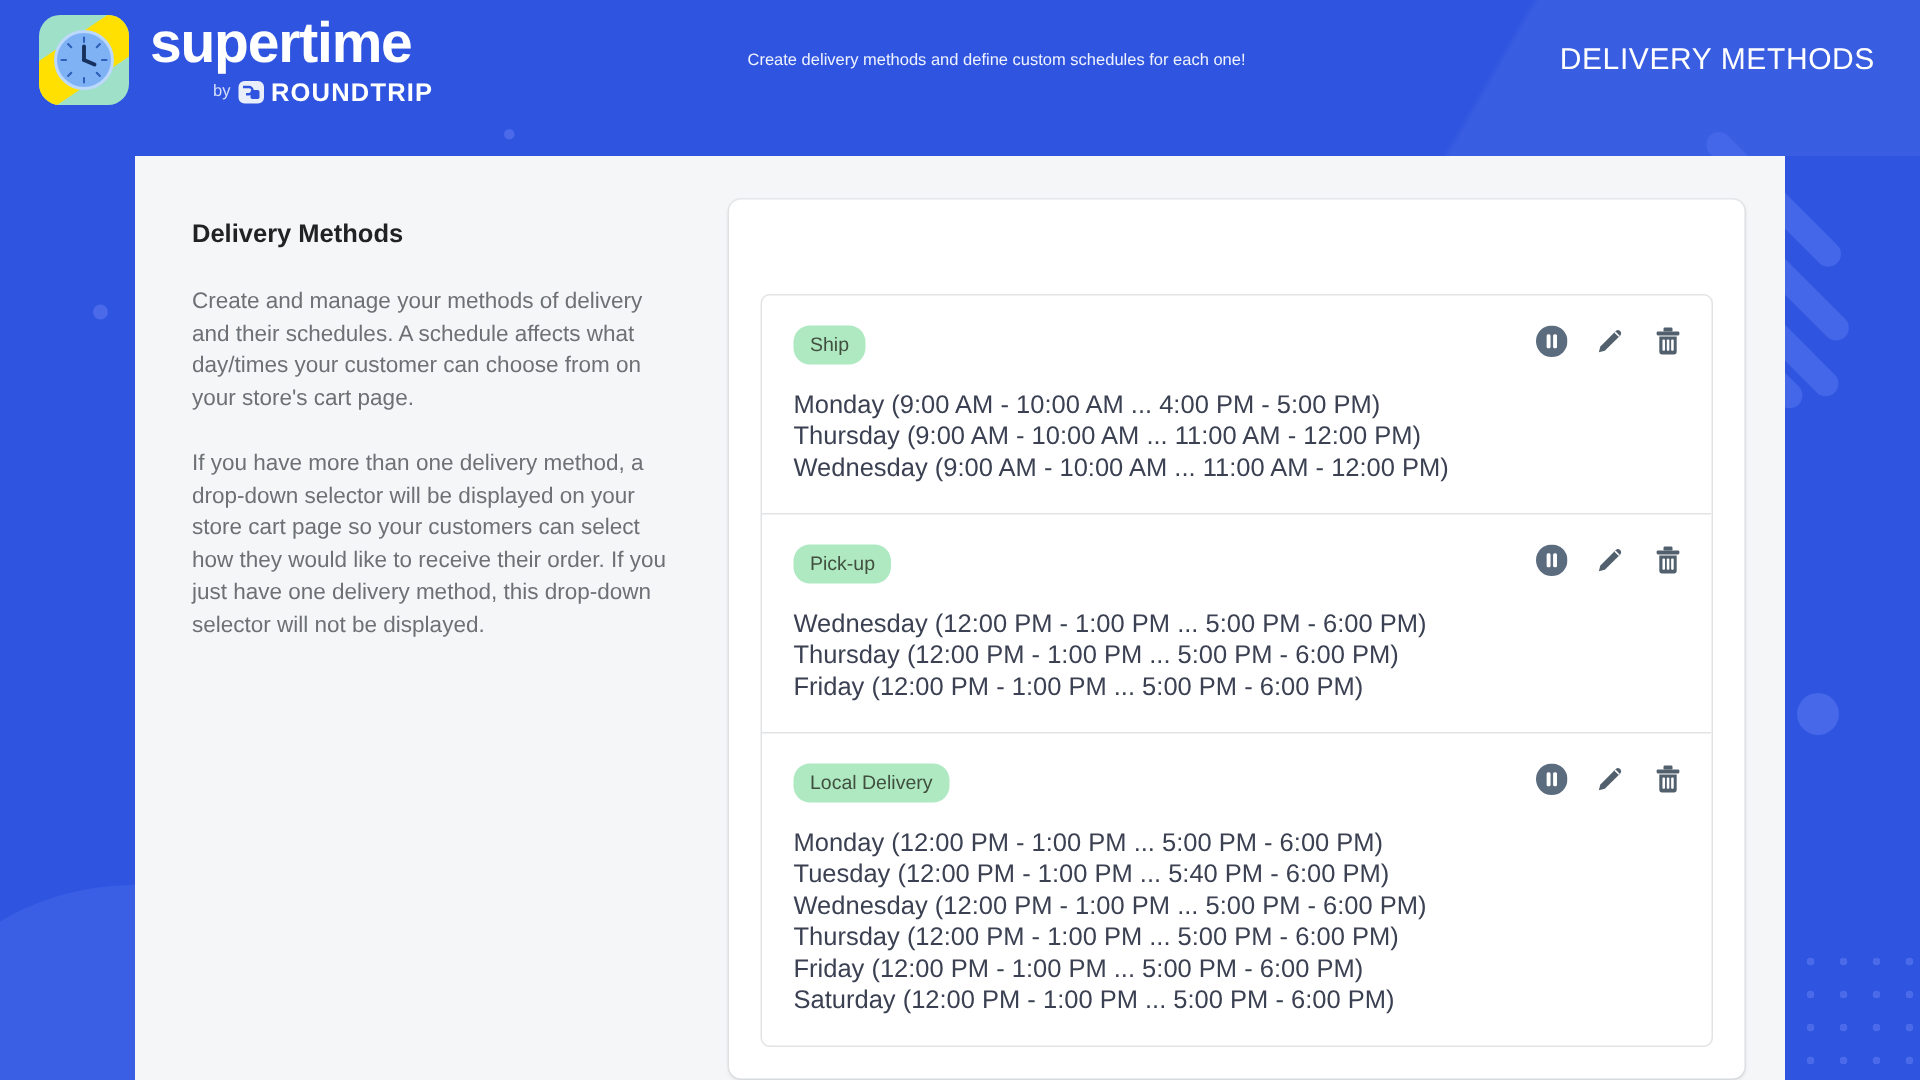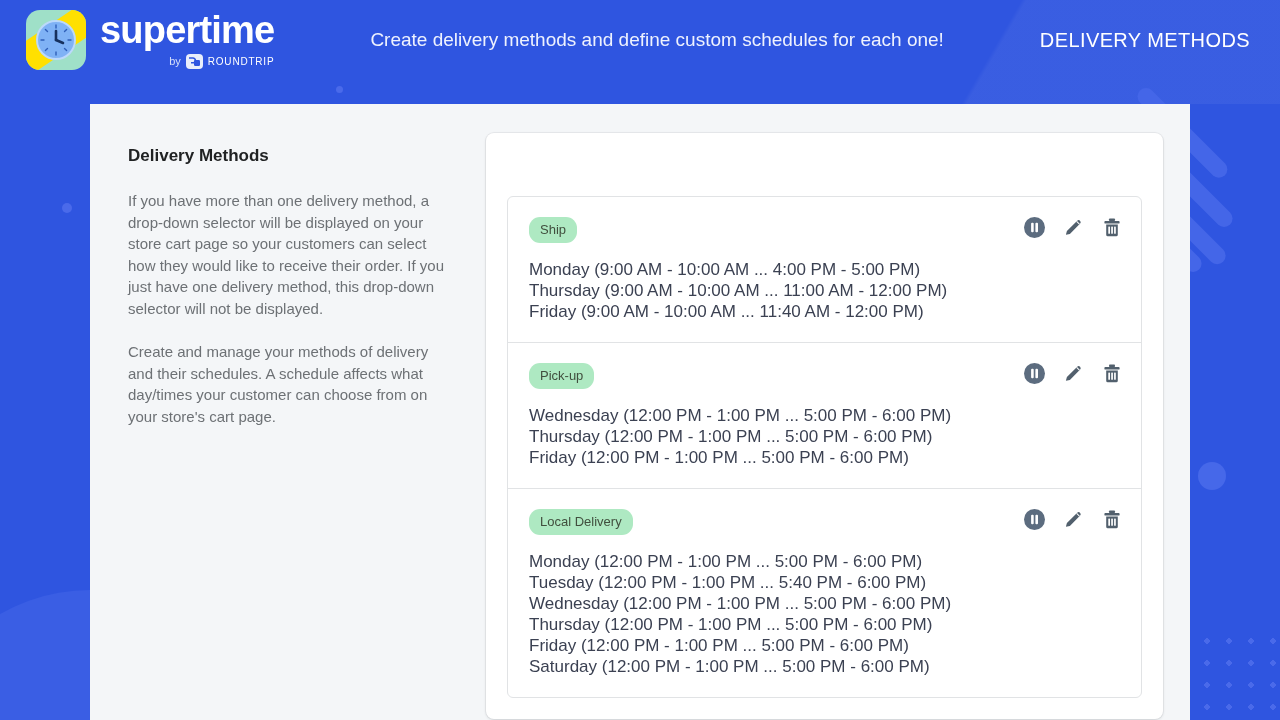--- a/index.html
+++ b/index.html
@@ -116,30 +116,30 @@
   .byline-by { color: #d6dffa; font-size: 11px; }
   .byline-chip {
     width: 17px; height: 15px;
     border-radius: 4px;
     background: #e9eefb;
     display: flex; align-items: center; justify-content: center;
   }
   .byline-chip svg { display:block; }
   .byline-name {
     color: #ffffff;
-    font-size: 10px;
-    font-weight: normal;
+    font-size: 17px;
+    font-weight: bold;
     letter-spacing: 0.8px;
   }
 
   .tagline {
     flex: 1 1 auto;
     text-align: center;
     color: #eef2fe;
-    font-size: 19px;
+    font-size: 11px;
     padding: 0 20px;
   }
   .section-flag {
     flex: 0 0 auto;
     color: #ffffff;
     font-size: 20px;
     letter-spacing: 0.4px;
   }
 
   
@@ -302,31 +302,31 @@
     </div>
 
     <div class="tagline">Create delivery methods and define custom schedules for each one!</div>
     <div class="section-flag">DELIVERY METHODS</div>
   </div>
 
   <div class="panel">
 
     <aside class="intro">
       <div class="intro-title">Delivery Methods</div>
+      <p class="intro-p">Create and manage your methods of delivery and their schedules. A schedule affects what day/times your customer can choose from on your store's cart page.</p>
       <p class="intro-p">If you have more than one delivery method, a drop-down selector will be displayed on your store cart page so your customers can select how they would like to receive their order. If you just have one delivery method, this drop-down selector will not be displayed.</p>
-      <p class="intro-p">Create and manage your methods of delivery and their schedules. A schedule affects what day/times your customer can choose from on your store's cart page.</p>
     </aside>
 
     <section class="content">
       <div class="card">
         <div class="method-list" id="method-list">
             <div class="method"><span class="badge">Ship</span><div>
                 <div class="sched-line">Monday (9:00 AM - 10:00 AM ... 4:00 PM - 5:00 PM)</div>
                 <div class="sched-line">Thursday (9:00 AM - 10:00 AM ... 11:00 AM - 12:00 PM)</div>
-                <div class="sched-line">Friday (9:00 AM - 10:00 AM ... 11:40 AM - 12:00 PM)</div>
+                <div class="sched-line">Wednesday (9:00 AM - 10:00 AM ... 11:00 AM - 12:00 PM)</div>
               </div><div class="actions">
                 <span class="act"><span><svg width="21" height="21" viewBox="0 0 21 21">
       <circle cx="10.5" cy="10.5" r="10.5" fill="#5c6c7f"></circle>
       <rect x="7.1" y="5.8" width="2.6" height="9.4" rx="1" fill="#ffffff"></rect>
       <rect x="11.4" y="5.8" width="2.6" height="9.4" rx="1" fill="#ffffff"></rect>
     </svg></span></span>
                 <span class="act"><span><svg width="21" height="21" viewBox="0 0 22 22">
       <path d="M3 18.6 L4.1 14.6 L14.9 3.8 A2.2 2.2 0 0 1 18 6.9 L7.2 17.7 Z" fill="#52606d"></path>
       <path d="M14.3 4.6 L17.2 7.5" stroke="#ffffff" stroke-width="1.1"></path>
     </svg></span></span>

